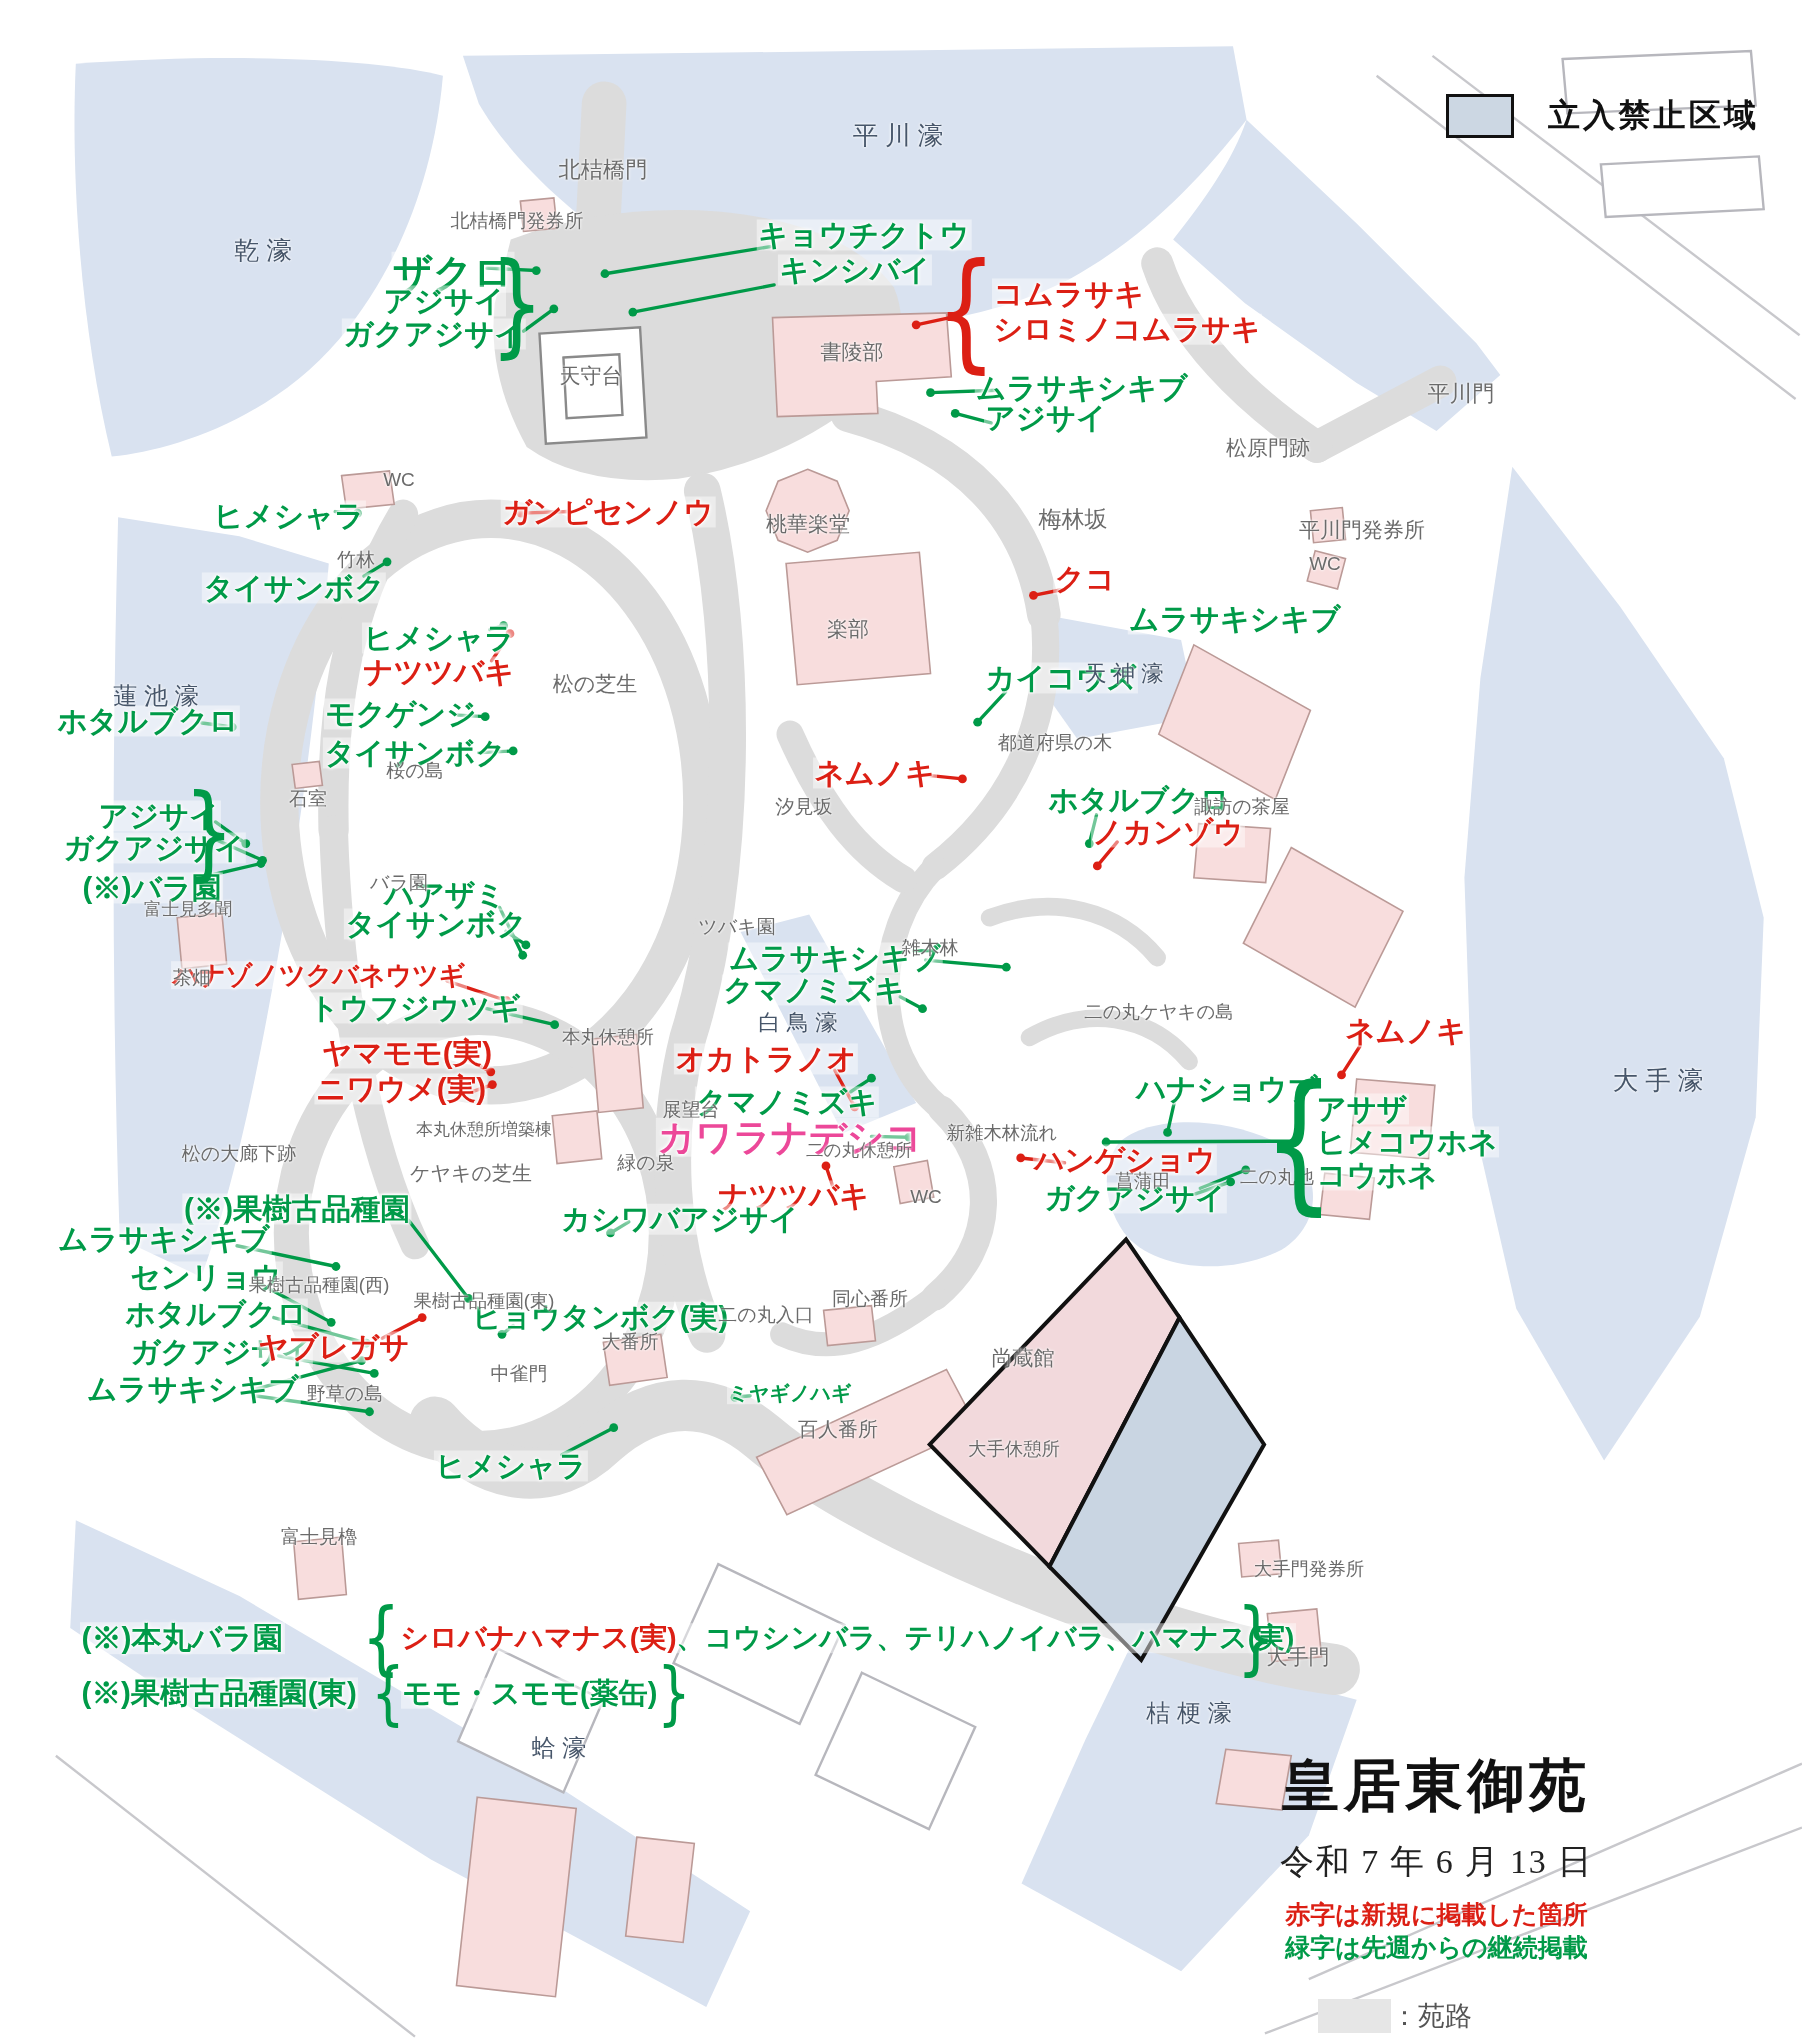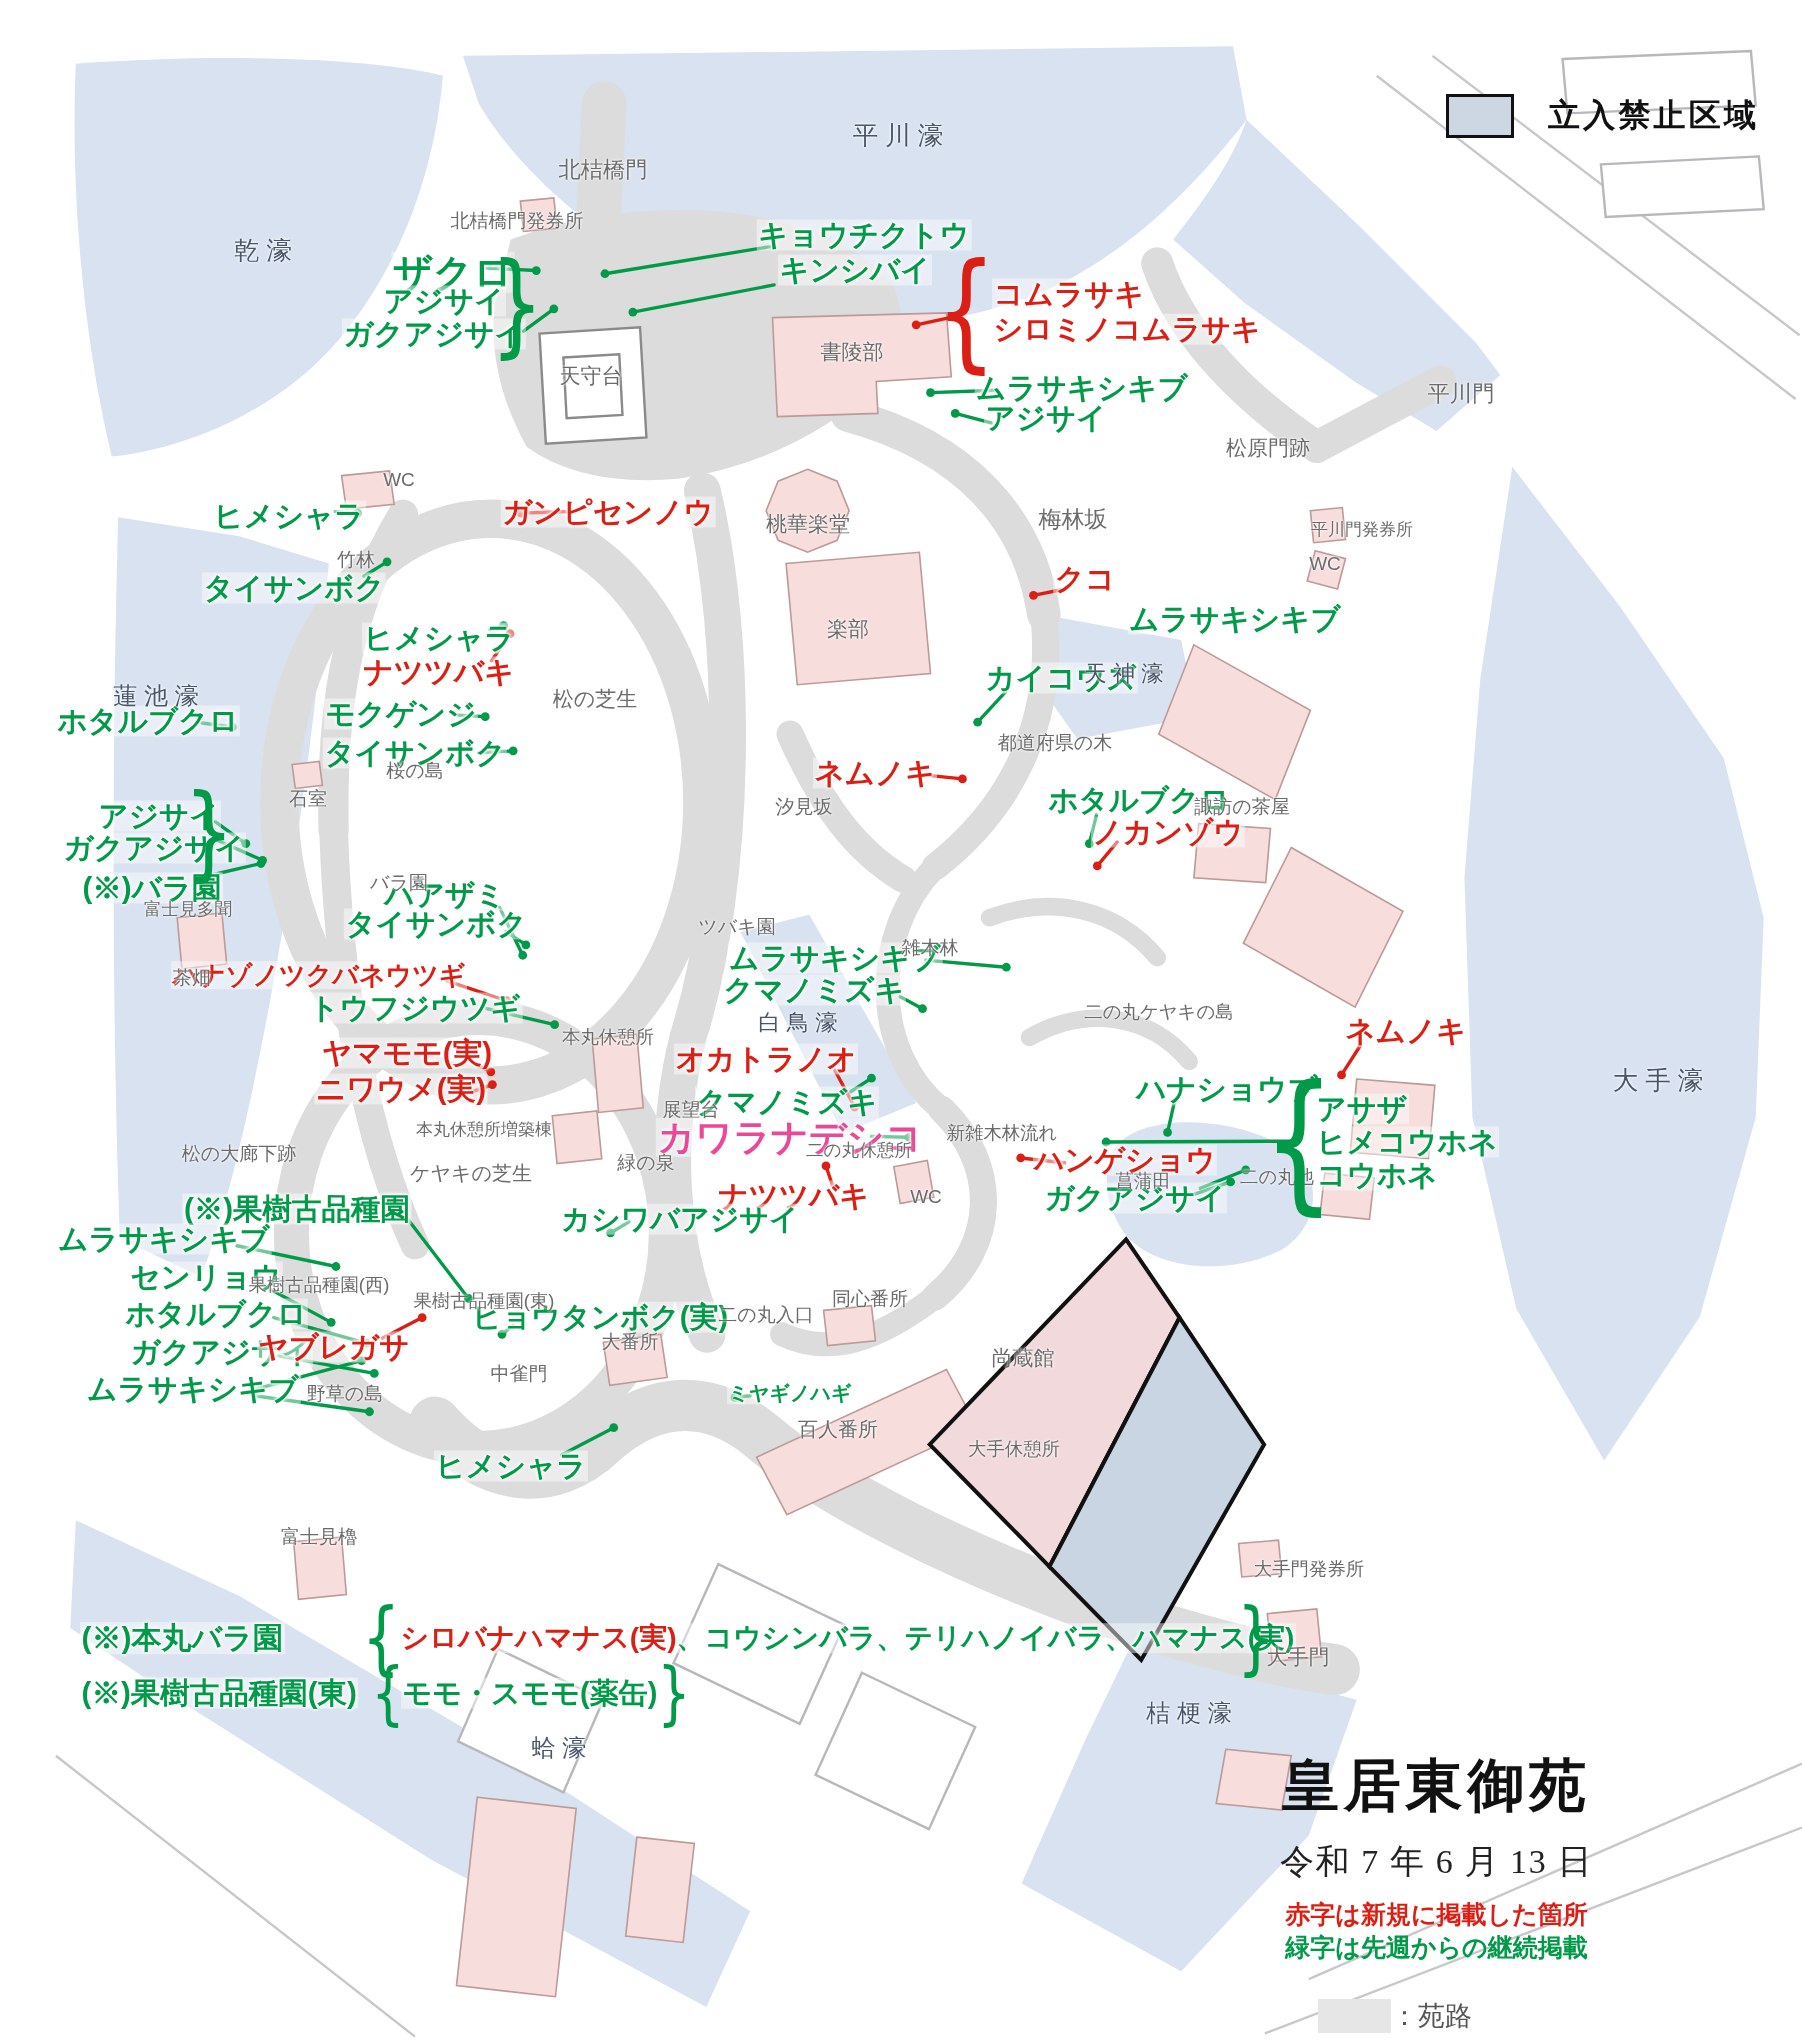--- a/index.html
+++ b/index.html
@@ -304,26 +304,26 @@
       <span class="maplbl" style="left: 852px; top: 351px; font-size: 21px; color: rgb(107, 107, 107); transform: translate(-50%, -50%);">書陵部</span>
       <span class="maplbl" style="left: 591px; top: 375px; font-size: 21px; color: rgb(107, 107, 107); transform: translate(-50%, -50%);">天守台</span>
       <span class="maplbl" style="left: 399px; top: 479px; font-size: 19px; color: rgb(107, 107, 107); transform: translate(-50%, -50%);">WC</span>
       <span class="maplbl" style="left: 808px; top: 523px; font-size: 21px; color: rgb(107, 107, 107); transform: translate(-50%, -50%);">桃華楽堂</span>
       <span class="maplbl" style="left: 848px; top: 628px; font-size: 21px; color: rgb(107, 107, 107); transform: translate(-50%, -50%);">楽部</span>
       <span class="maplbl" style="left: 356px; top: 559px; font-size: 19px; color: rgb(107, 107, 107); transform: translate(-50%, -50%);">竹林</span>
       <span class="maplbl" style="left: 415px; top: 770px; font-size: 19px; color: rgb(107, 107, 107); transform: translate(-50%, -50%);">桜の島</span>
       <span class="maplbl" style="left: 1073px; top: 519px; font-size: 23px; color: rgb(107, 107, 107); transform: translate(-50%, -50%);">梅林坂</span>
       <span class="maplbl" style="left: 1268px; top: 447px; font-size: 21px; color: rgb(107, 107, 107); transform: translate(-50%, -50%);">松原門跡</span>
       <span class="maplbl" style="left: 1461px; top: 394px; font-size: 22.3px; color: rgb(107, 107, 107); transform: translate(-50%, -50%);">平川門</span>
-      <span class="maplbl" style="left: 1362px; top: 529px; font-size: 17px; color: rgb(107, 107, 107); transform: translate(-50%, -50%);">平川門発券所</span>
+      <span class="maplbl" style="left: 1362px; top: 529px; font-size: 21px; color: rgb(107, 107, 107); transform: translate(-50%, -50%);">平川門発券所</span>
       <span class="maplbl" style="left: 1325px; top: 563px; font-size: 19px; color: rgb(107, 107, 107); transform: translate(-50%, -50%);">WC</span>
       <span class="maplbl" style="left: 1055px; top: 742px; font-size: 19px; color: rgb(107, 107, 107); transform: translate(-50%, -50%);">都道府県の木</span>
       <span class="maplbl" style="left: 1242px; top: 806px; font-size: 19px; color: rgb(107, 107, 107); transform: translate(-50%, -50%);">諏訪の茶屋</span>
       <span class="maplbl" style="left: 308px; top: 798px; font-size: 19px; color: rgb(107, 107, 107); transform: translate(-50%, -50%);">石室</span>
-      <span class="maplbl" style="left: 595px; top: 698px; font-size: 21px; color: rgb(107, 107, 107); transform: translate(-50%, -50%);">松の芝生</span>
+      <span class="maplbl" style="left: 595px; top: 683px; font-size: 21px; color: rgb(107, 107, 107); transform: translate(-50%, -50%);">松の芝生</span>
       <span class="maplbl" style="left: 804px; top: 806px; font-size: 19px; color: rgb(107, 107, 107); transform: translate(-50%, -50%);">汐見坂</span>
       <span class="maplbl" style="left: 737px; top: 926px; font-size: 19px; color: rgb(107, 107, 107); transform: translate(-50%, -50%);">ツバキ園</span>
       <span class="maplbl" style="left: 930px; top: 947px; font-size: 19px; color: rgb(107, 107, 107); transform: translate(-50%, -50%);">雑木林</span>
       <span class="maplbl" style="left: 1159px; top: 1012px; font-size: 18.4px; color: rgb(107, 107, 107); transform: translate(-50%, -50%);">二の丸ケヤキの島</span>
       <span class="maplbl" style="left: 608px; top: 1037px; font-size: 18.4px; color: rgb(107, 107, 107); transform: translate(-50%, -50%);">本丸休憩所</span>
       <span class="maplbl" style="left: 192px; top: 977px; font-size: 19px; color: rgb(107, 107, 107); transform: translate(-50%, -50%);">茶畑</span>
       <span class="maplbl" style="left: 361px; top: 882px; font-size: 19px; color: rgb(107, 107, 107); transform: translate(-50%, -50%); margin-left: 38px;">バラ園</span>
       <span class="maplbl" style="left: 188px; top: 910px; font-size: 17.6px; color: rgb(107, 107, 107); transform: translate(-50%, -50%);">富士見多聞</span>
       <span class="maplbl" style="left: 691px; top: 1109px; font-size: 19px; color: rgb(107, 107, 107); transform: translate(-50%, -50%);">展望台</span>
       <span class="maplbl" style="left: 484px; top: 1129px; font-size: 17px; color: rgb(107, 107, 107); transform: translate(-50%, -50%);">本丸休憩所増築棟</span>

